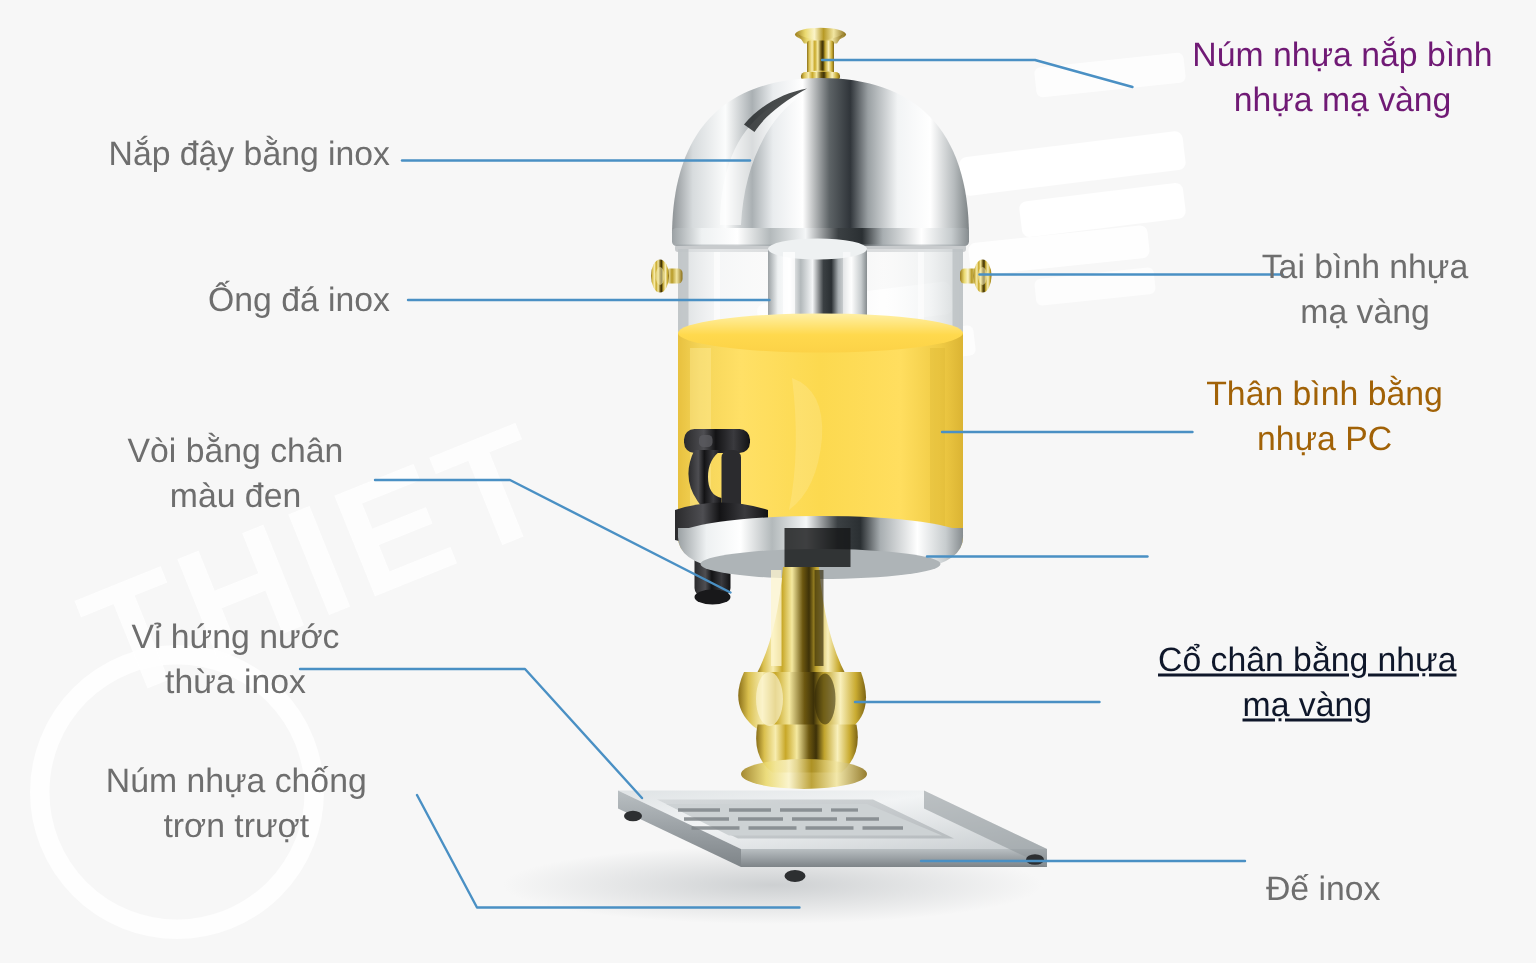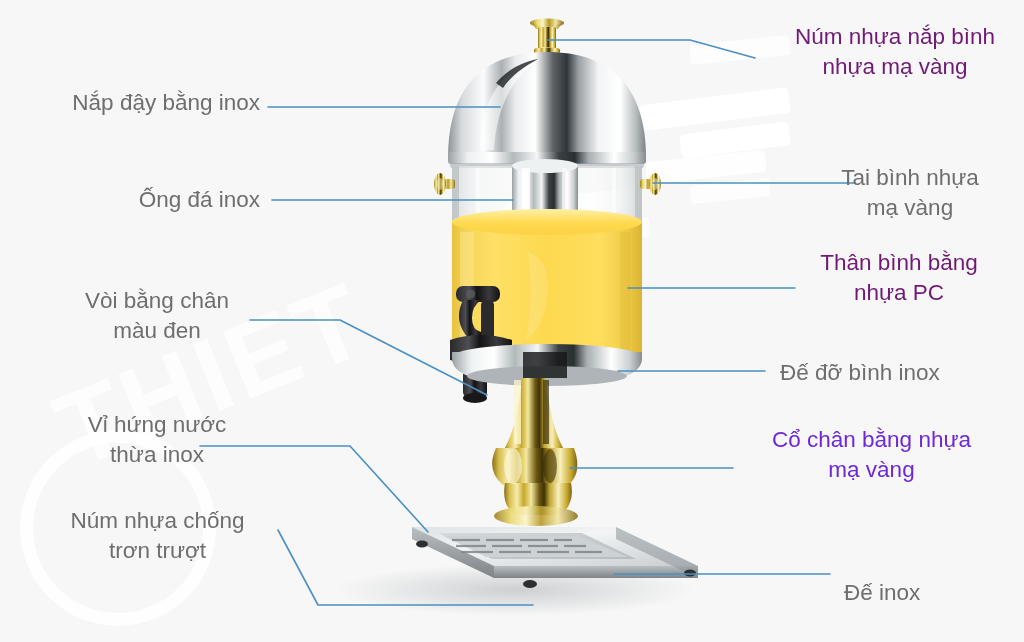--- a/index.html
+++ b/index.html
@@ -325,19 +325,18 @@
   <div class="callout left ctr" style="left: 52px; top: 286px; width: 210px; text-align: center; color: rgb(110, 110, 110);">Vòi bằng chân
 màu đen</div>
   <div class="callout left ctr" style="left: 52px; top: 410px; width: 210px; text-align: center; color: rgb(110, 110, 110);">Vỉ hứng nước
 thừa inox</div>
   <div class="callout left ctr" style="left: 40px; top: 506px; width: 235px; text-align: center; color: rgb(110, 110, 110);">Núm nhựa chống
 trơn trượt</div>
   <div class="callout right ctr" style="left: 770px; top: 22px; width: 250px; text-align: center; color: #701a75;">Núm nhựa nắp bình
 nhựa mạ vàng</div>
   <div class="callout right ctr" style="left: 800px; top: 143px; width: 220px; text-align: center; color: rgb(110, 110, 110); margin-top: 20px;">Tai bình nhựa
 mạ vàng</div>
-  <div class="callout right ctr" style="left: 774px; top: 248px; width: 250px; text-align: center; color: #701a75;">Thân bình bằng
+  <div class="callout right ctr" style="left: 758px; top: 248px; width: 250px; text-align: center; color: #a16207;">Thân bình bằng
 nhựa PC</div>
-  <div class="callout right ctr" style="left: 780px; top: 358px; width: 220px; text-align: left; color: rgb(110, 110, 110);">Đế đỡ bình inox</div>
-  <div class="callout right ctr" style="left: 744px; top: 425px; width: 255px; text-align: center; color: #6d28d9;">Cổ chân bằng nhựa
+  <div class="callout right ctr" style="left: 744px; top: 425px; width: 255px; text-align: center; color: #0f172a; text-decoration: underline;">Cổ chân bằng nhựa
 mạ vàng</div>
   <div class="callout right ctr" style="left: 844px; top: 578px; width: 150px; text-align: left; color: rgb(110, 110, 110);">Đế inox</div>
 </div>
 
 </body></html>

